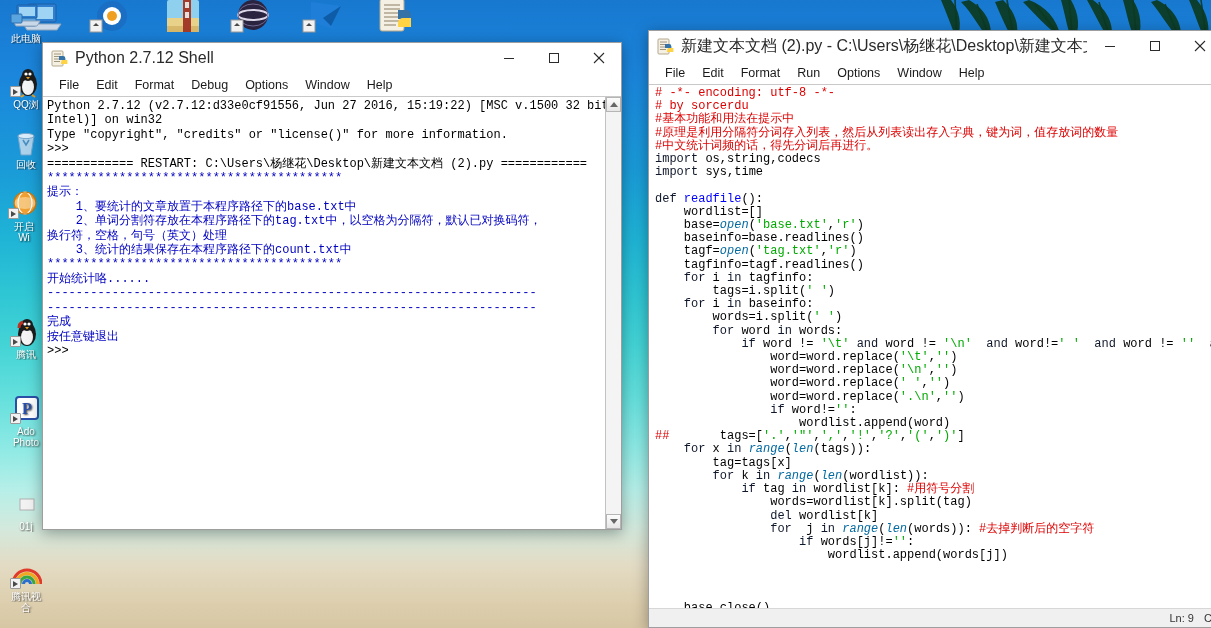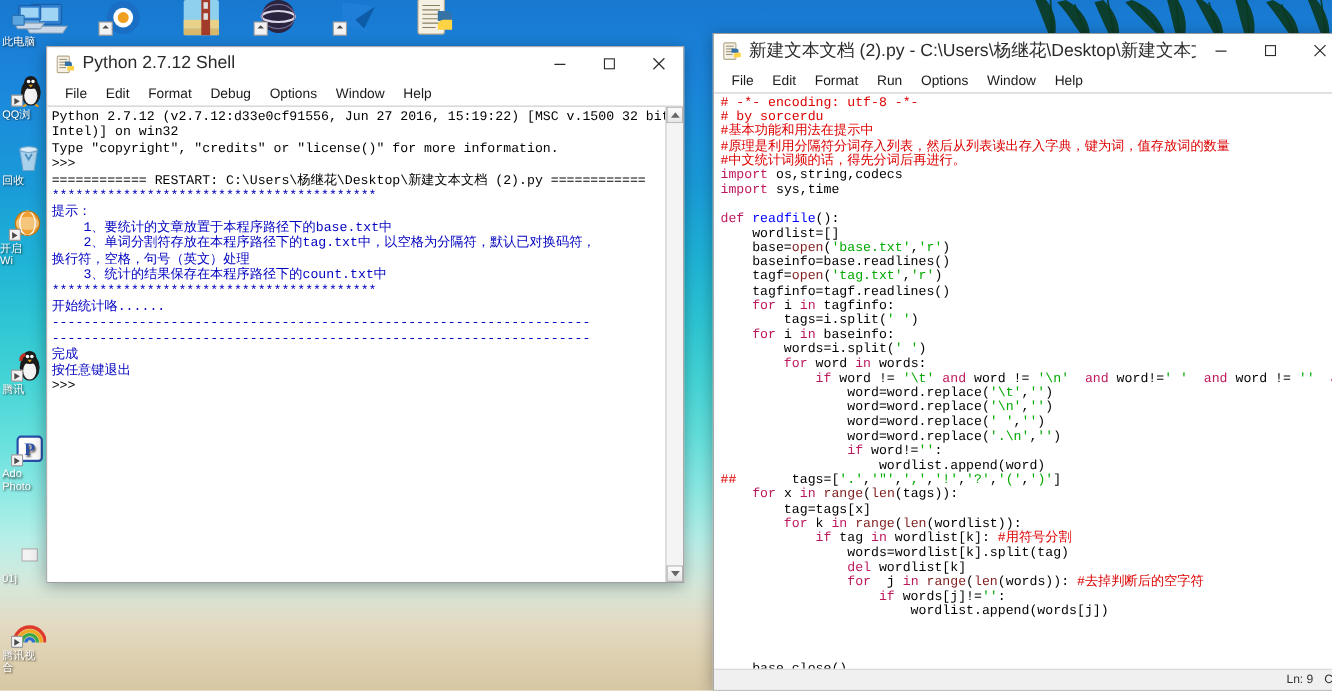--- a/index.html
+++ b/index.html
@@ -36,21 +36,21 @@
     position: absolute; top: 0; right: 0;
     width: 300px; height: 46px;
     overflow: hidden;
     pointer-events: none;
   }
 
   
   .dicon {
     position: absolute;
     width: 48px;
-    text-align: left;
+    text-align: center;
     color: #fff;
     font-size: 10px;
     line-height: 11px;
     text-shadow: 1px 1px 2px rgba(0,0,0,.75);
     user-select: none;
   }
   .dicon .glyph {
     width: 32px; height: 30px;
     margin: 0 auto 1px auto;
     position: relative;
@@ -199,22 +199,22 @@
     padding: 2px 0 2px 6px;
     font-family: "Liberation Mono", "DejaVu Sans Mono", monospace;
     font-size: 12px;
     line-height: 13.2px;
     white-space: pre;
     overflow: hidden;
     color: #000;
   }
   
   .c-comment  { color: #dd0000; text-align: right; }
-  .c-keyword  { color: #be185d; }
-  .c-builtin  { color: #7f1d1d; }
+  .c-keyword  { color: #0f172a; }
+  .c-builtin  { color: #0369a1; font-style: italic; }
   .c-string   { color: #00aa00; }
   .c-def      { color: #0000ff; }
   .c-plain    { color: #000000; }
 
   #editwin .statusbar { background:#f0f0f0; }
 </style>
 </head>
 <body>
 
 <div id="desktop">

